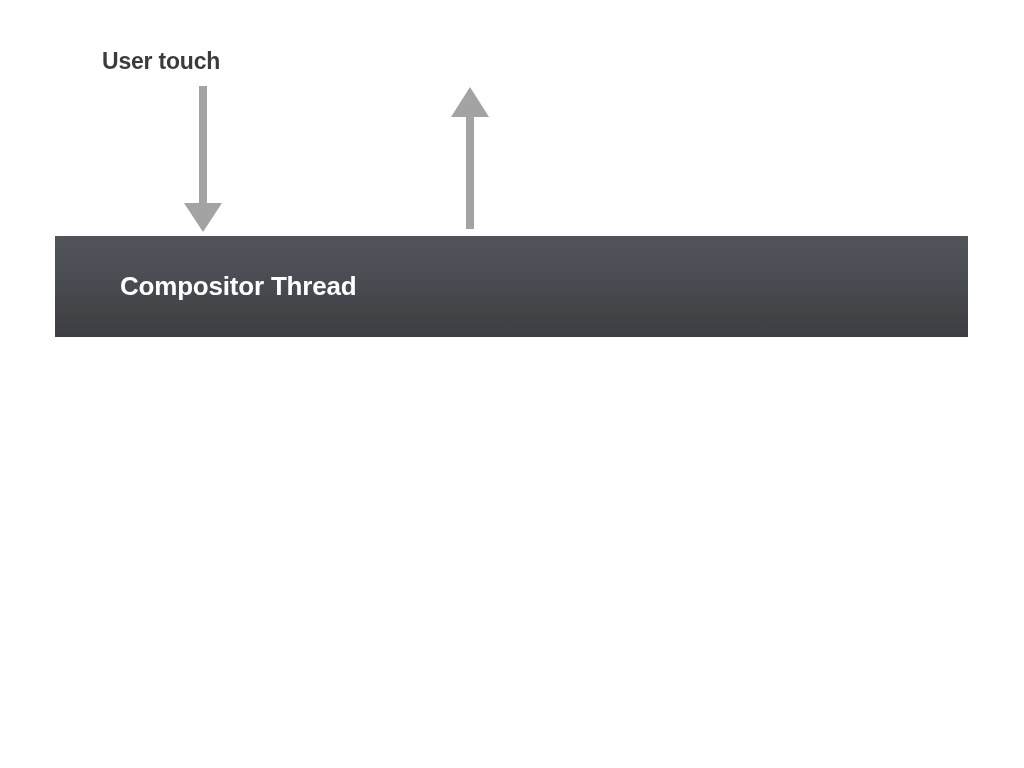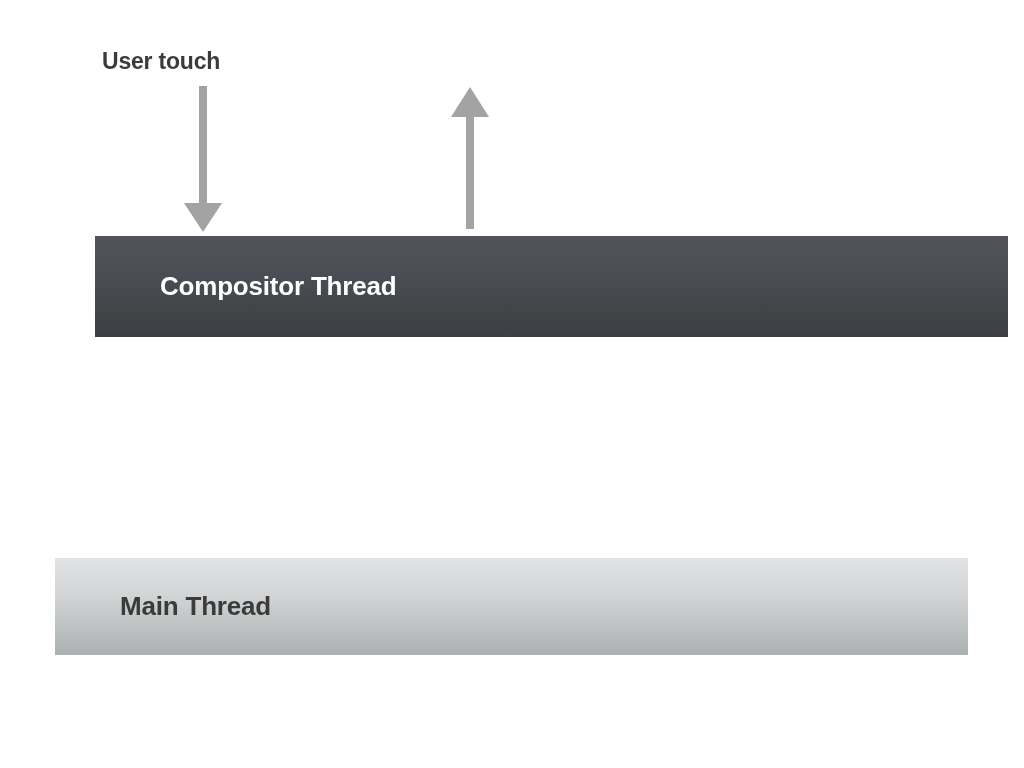--- a/index.html
+++ b/index.html
@@ -60,21 +60,20 @@
   }
 
   #bar-compositor-thread {
     top: 236px;
     height: 101px;
     background: linear-gradient(to bottom,
                 #50535a 0%,
                 #4b4e55 35%,
                 #434549 70%,
                 #3c3e43 100%);
-    margin-left: 40px;
   }
   #bar-compositor-thread .thread-label { color: #ffffff; }
 
   #bar-main-thread {
     top: 558px;
     height: 97px;
     background: linear-gradient(to bottom,
                 #e2e3e4 0%,
                 #d4d6d8 35%,
                 #bec1c2 72%,
@@ -101,17 +100,14 @@
     <g fill="#a3a3a3">
       <rect x="19" y="28" width="8" height="117"></rect>
       <polygon points="23,3 42,33 4,33"></polygon>
     </g>
   </svg>
 
   <div class="thread-bar" id="bar-compositor-thread">
     <span class="thread-label">Compositor Thread</span>
   </div>
 
-  <div class="thread-bar" id="bar-main-thread">
-    <span class="thread-label">Main Thread</span>
-  </div>
 
 </div>
 
 </body></html>

